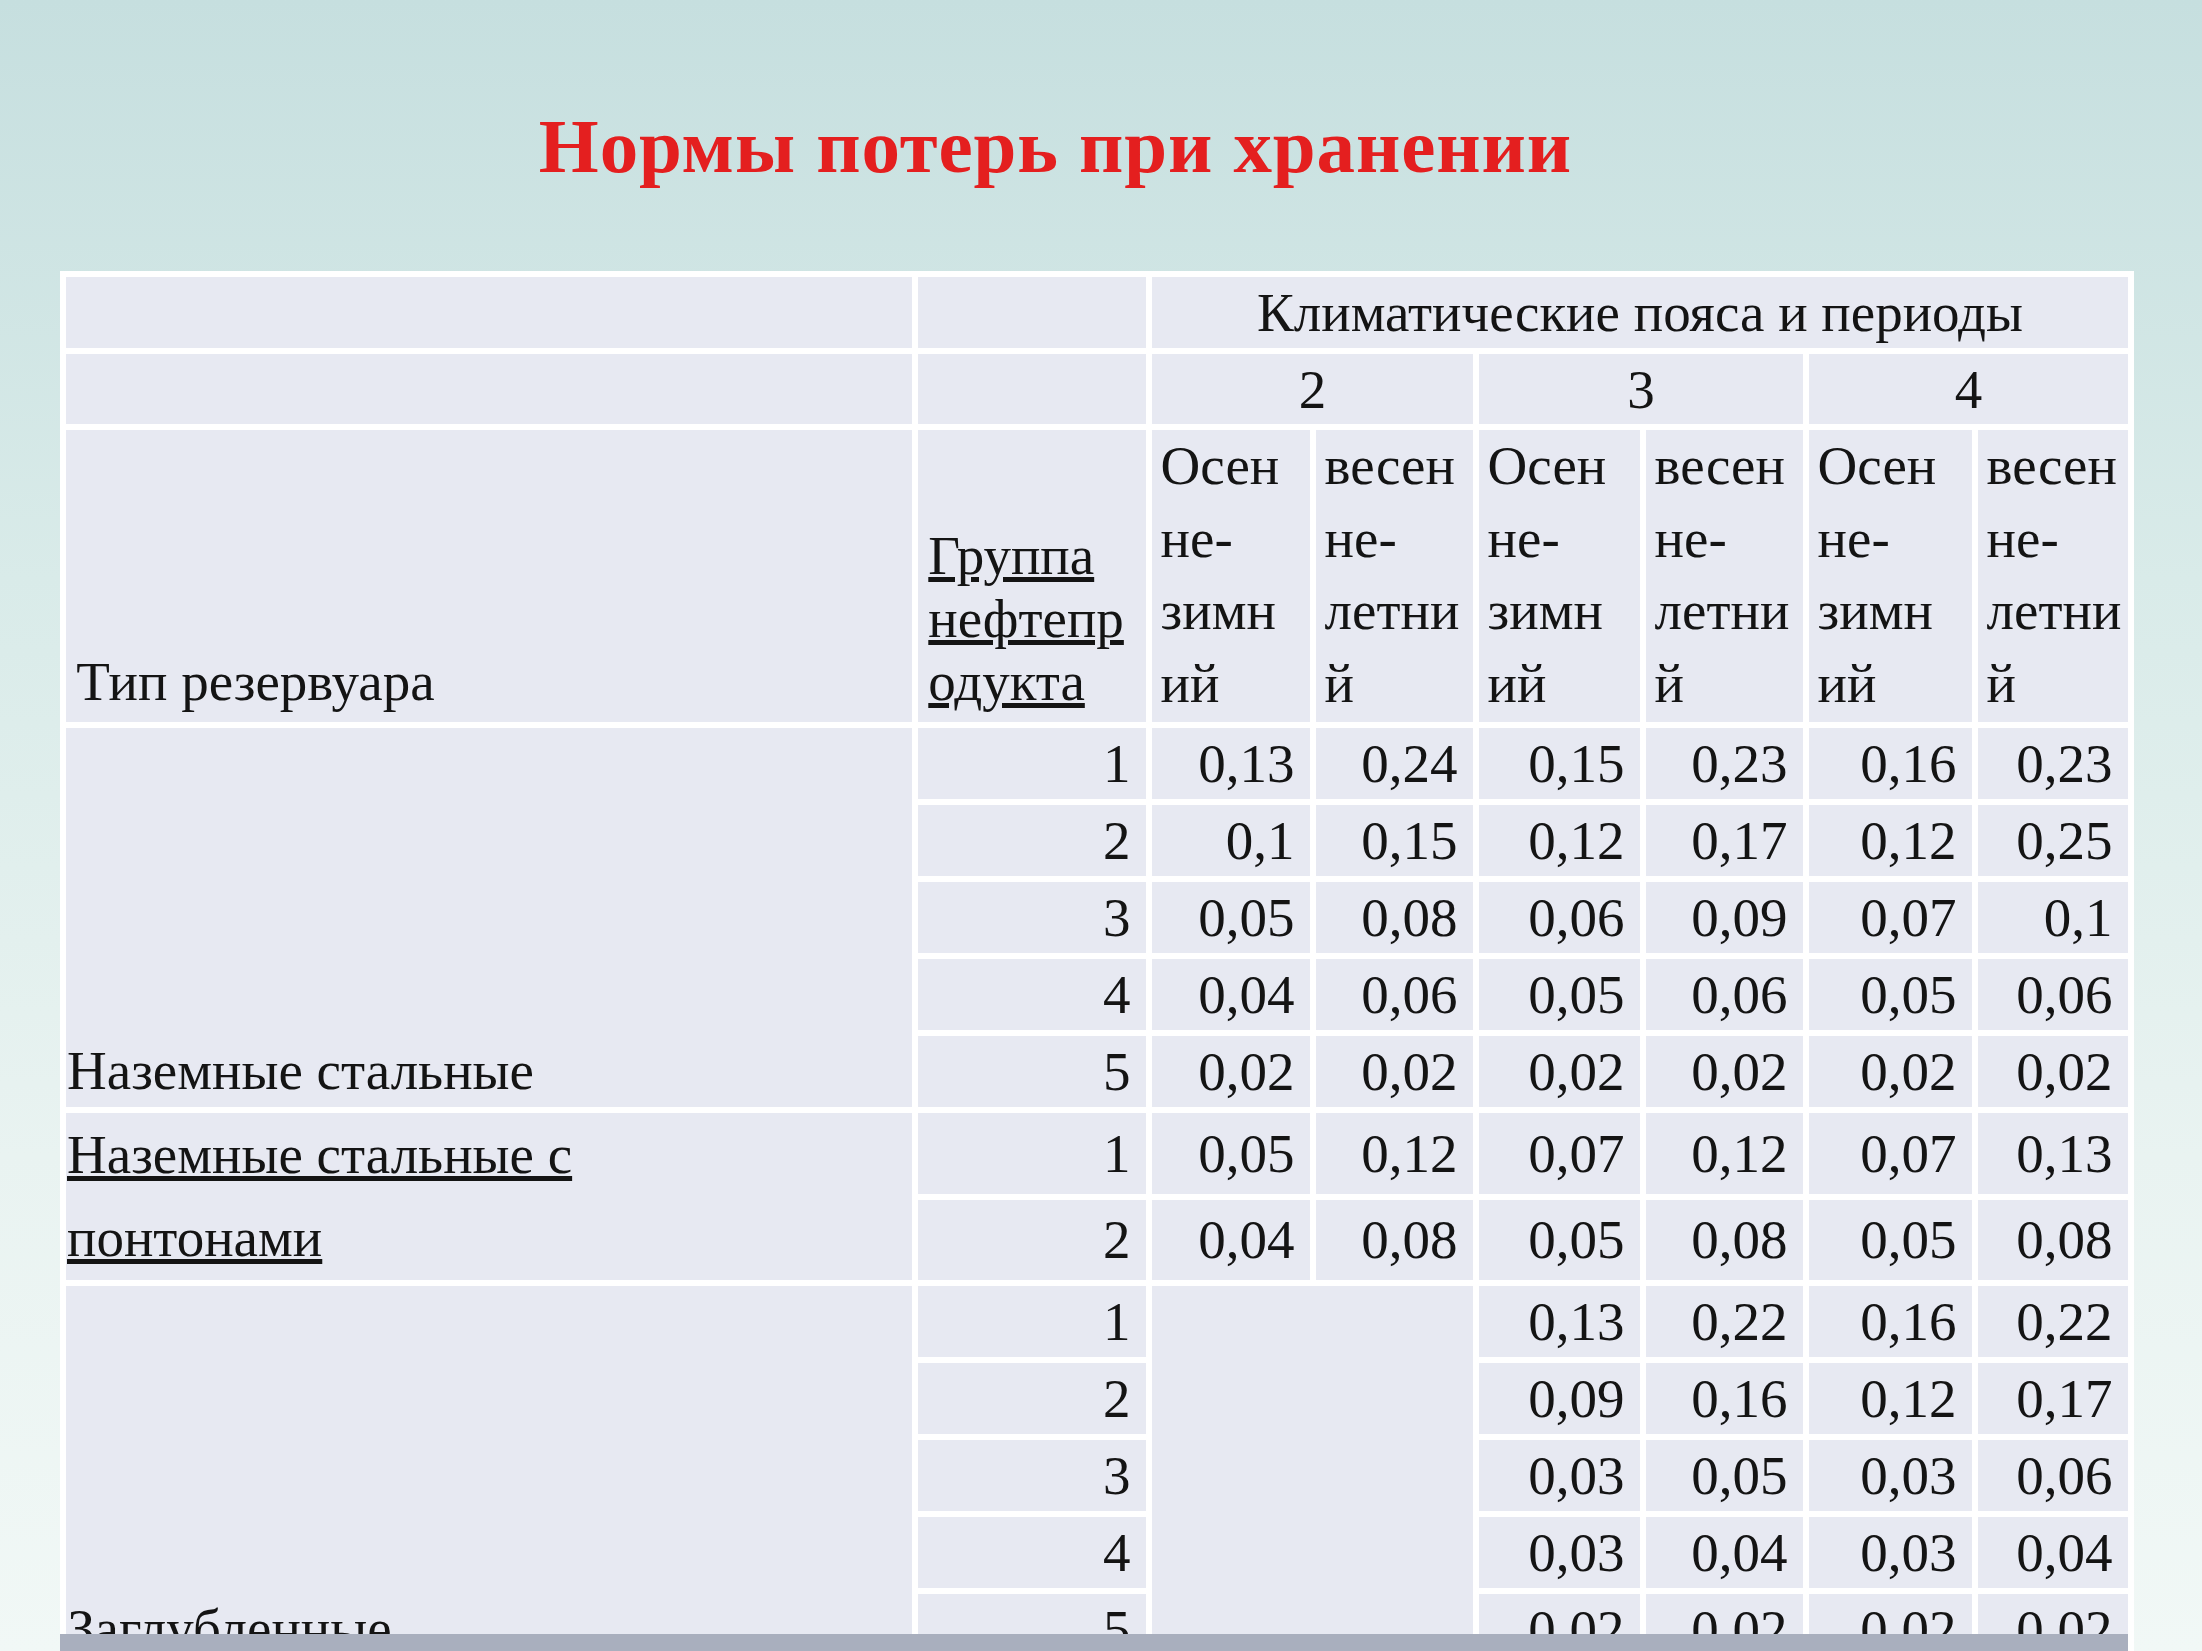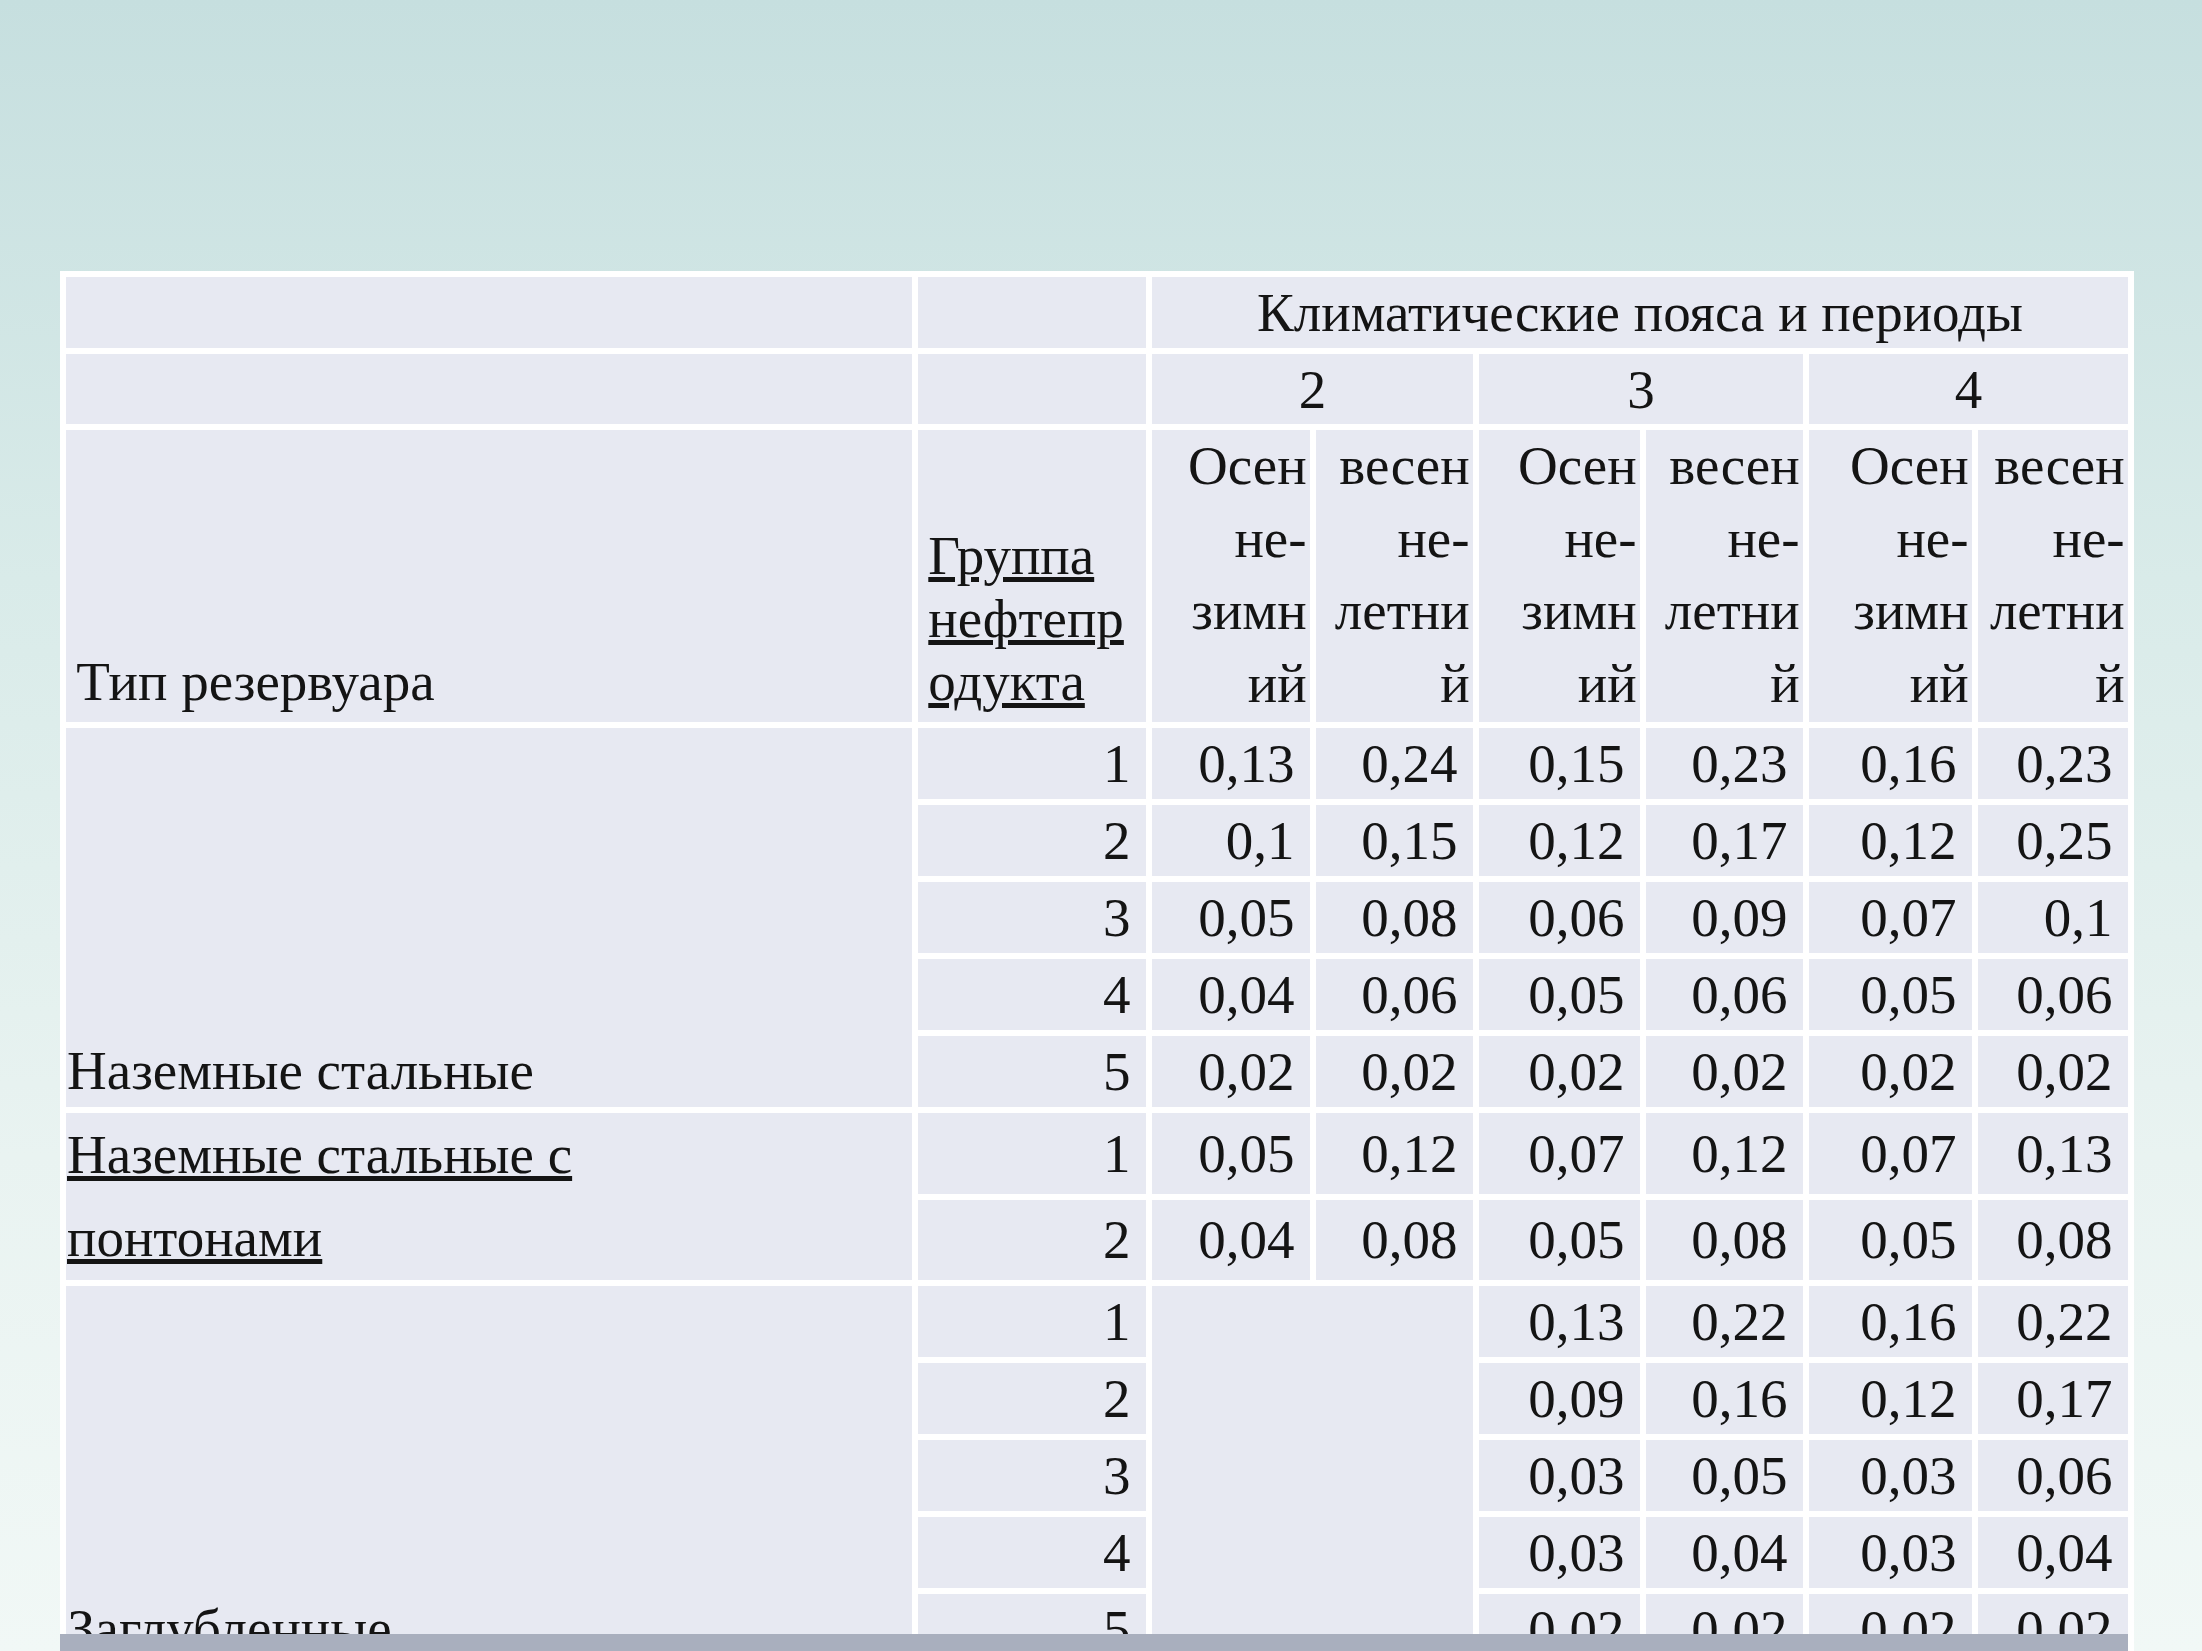--- a/index.html
+++ b/index.html
@@ -25,35 +25,36 @@
     border:6px solid #ffffff; background:#e7e9f2;
     font-size:55px; overflow:hidden;
   }
   tr.r1 { height:77px;margin-top:24px; }
   tr.r2 { height:76px; }
   tr.r3 { height:293px; }
   tr.data { height:77px; }
   td.center  { text-align:center; vertical-align:middle; }
   td.blhead  { text-align:left; vertical-align:bottom; padding:0 6.9px 8.6px 10.3px; }
   td.pre     { white-space:pre-line;text-decoration:underline; }
-  td.period  { text-align:right; vertical-align:bottom; white-space:pre-line;
+  td.period  { text-align:left; vertical-align:bottom; white-space:pre-line;
                line-height:1.32; padding:0 3.4px 1.7px 8.6px; }
   td.num     { text-align:right; vertical-align:middle; padding-right:15.5px; }
   td.tankbot { vertical-align:bottom; padding-bottom:5.2px; }
   td.tankmid { text-align:left; vertical-align:middle; line-height:1.5; }
   .cut-strip {
     position:absolute; left:60px; top:1634px; width:2068px; height:18px;
     background:#a9afbe;
   }
 </style>
 </head>
 <body>
 
 <div class="slide">
 
+  <div class="slide-title">Нормы потерь при хранении</div>
 
   <table class="norms">
     <colgroup>
       <col style="width:852px">
         <col style="width:234px">
       <col style="width:164px">
         <col style="width:163px">
       <col style="width:167px">
         <col style="width:163px">
       <col style="width:169px">

